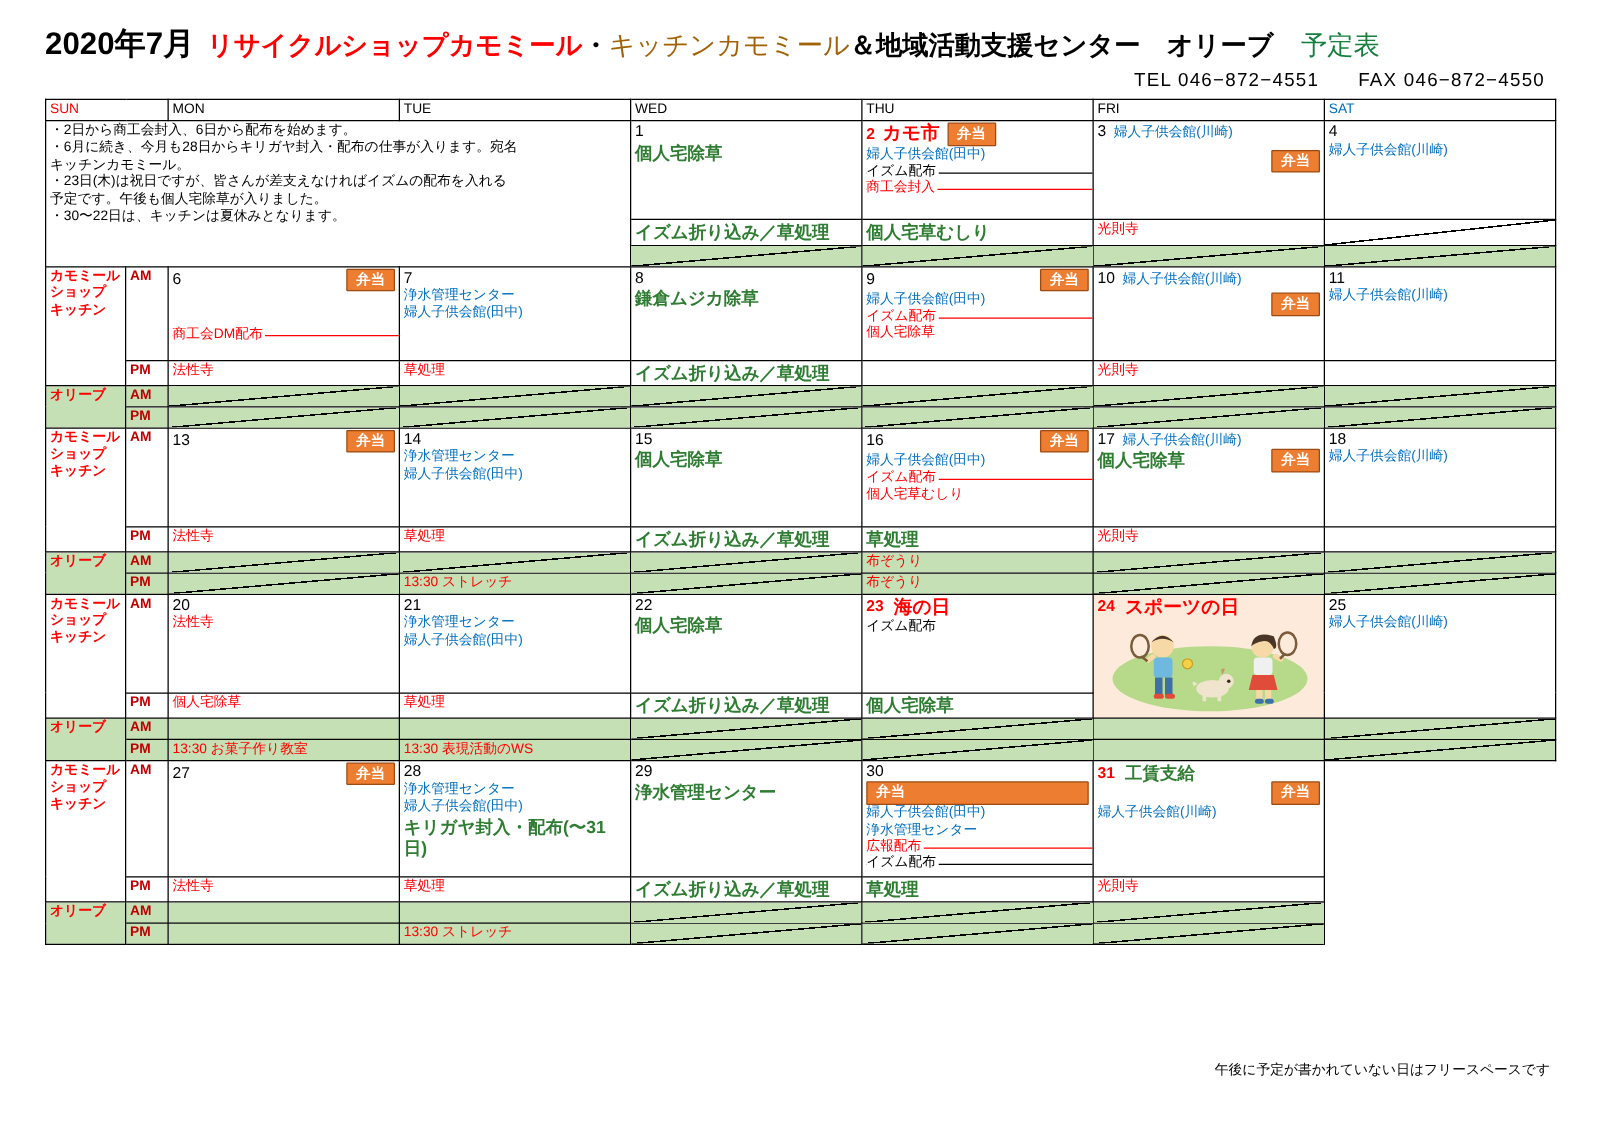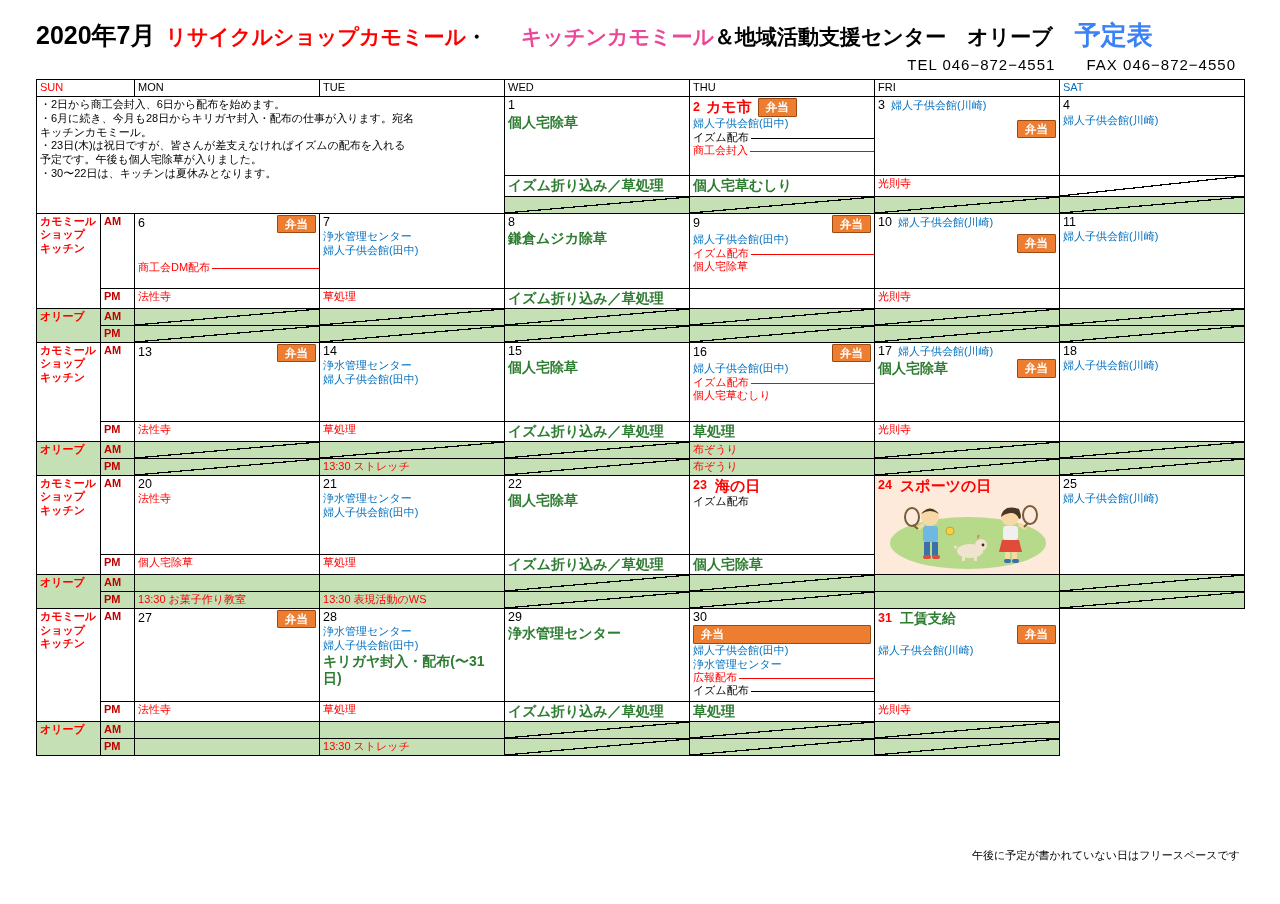--- a/index.html
+++ b/index.html
@@ -12,23 +12,23 @@
   .page{position:relative;width:1280px;height:904px;overflow:hidden;}
 
   
   .title-row{
     position:absolute;left:36px;top:18px;width:1200px;height:30px;
     display:flex;align-items:baseline;white-space:nowrap;
   }
   .title-date{font-size:25px;font-weight:bold;letter-spacing:0px;}
   .title-red{font-size:21px;font-weight:bold;color:#ff0000;margin-left:10px;}
   .title-dot{font-size:21px;font-weight:bold;color:#000;}
-  .title-red2{font-size:21px;font-weight:bold;color:#ec4899;margin-left:34px;}
+  .title-red2{font-size:21px;font-weight:normal;color:#a16207;}
   .title-black{font-size:21px;font-weight:bold;color:#000;}
-  .title-tail{font-size:26px;font-weight:bold;color:#3b82f6;margin-left:22px;}
+  .title-tail{font-size:21px;font-weight:normal;color:#15803d;margin-left:22px;}
 
   .contact-row{
     position:absolute;right:44px;top:56px;
     font-size:15px;letter-spacing:1px;white-space:nowrap;
   }
   .contact-row span{margin-left:26px;}
 
   
   table.cal{
     position:absolute;left:36px;top:79px;

